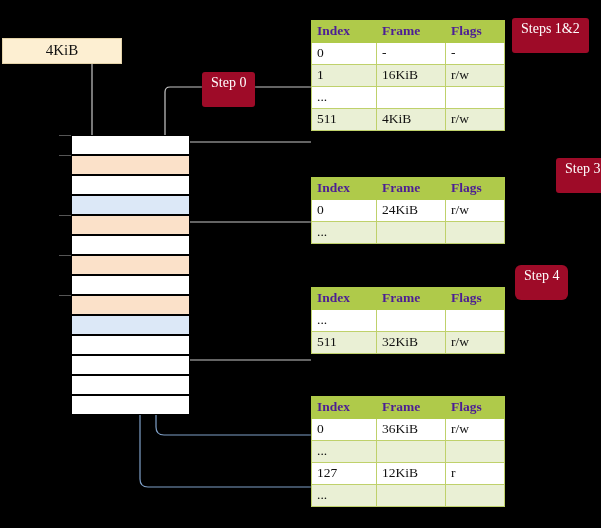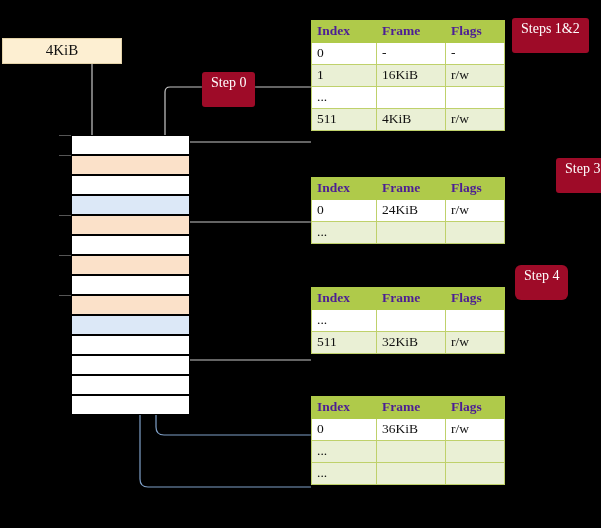--- a/index.html
+++ b/index.html
@@ -237,20 +237,25 @@
           <tr>
             <td class="c-index">0</td>
             <td class="c-frame">36KiB</td>
             <td class="c-flags">r/w</td>
           </tr>
           <tr class="alt">
             <td class="c-index">...</td>
             <td class="c-frame"></td>
             <td class="c-flags"></td>
           </tr>
+          <tr>
+            <td class="c-index">127</td>
+            <td class="c-frame">12KiB</td>
+            <td class="c-flags">r</td>
+          </tr>
           <tr class="alt">
             <td class="c-index">...</td>
             <td class="c-frame"></td>
             <td class="c-flags"></td>
           </tr>
         </tbody>
       </table>
     </div>
 
 <div class="tick" style="top: 135px;"></div>

